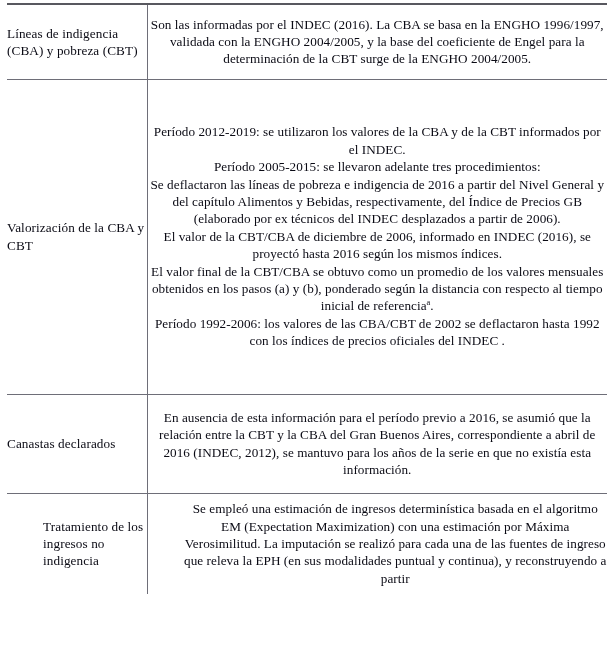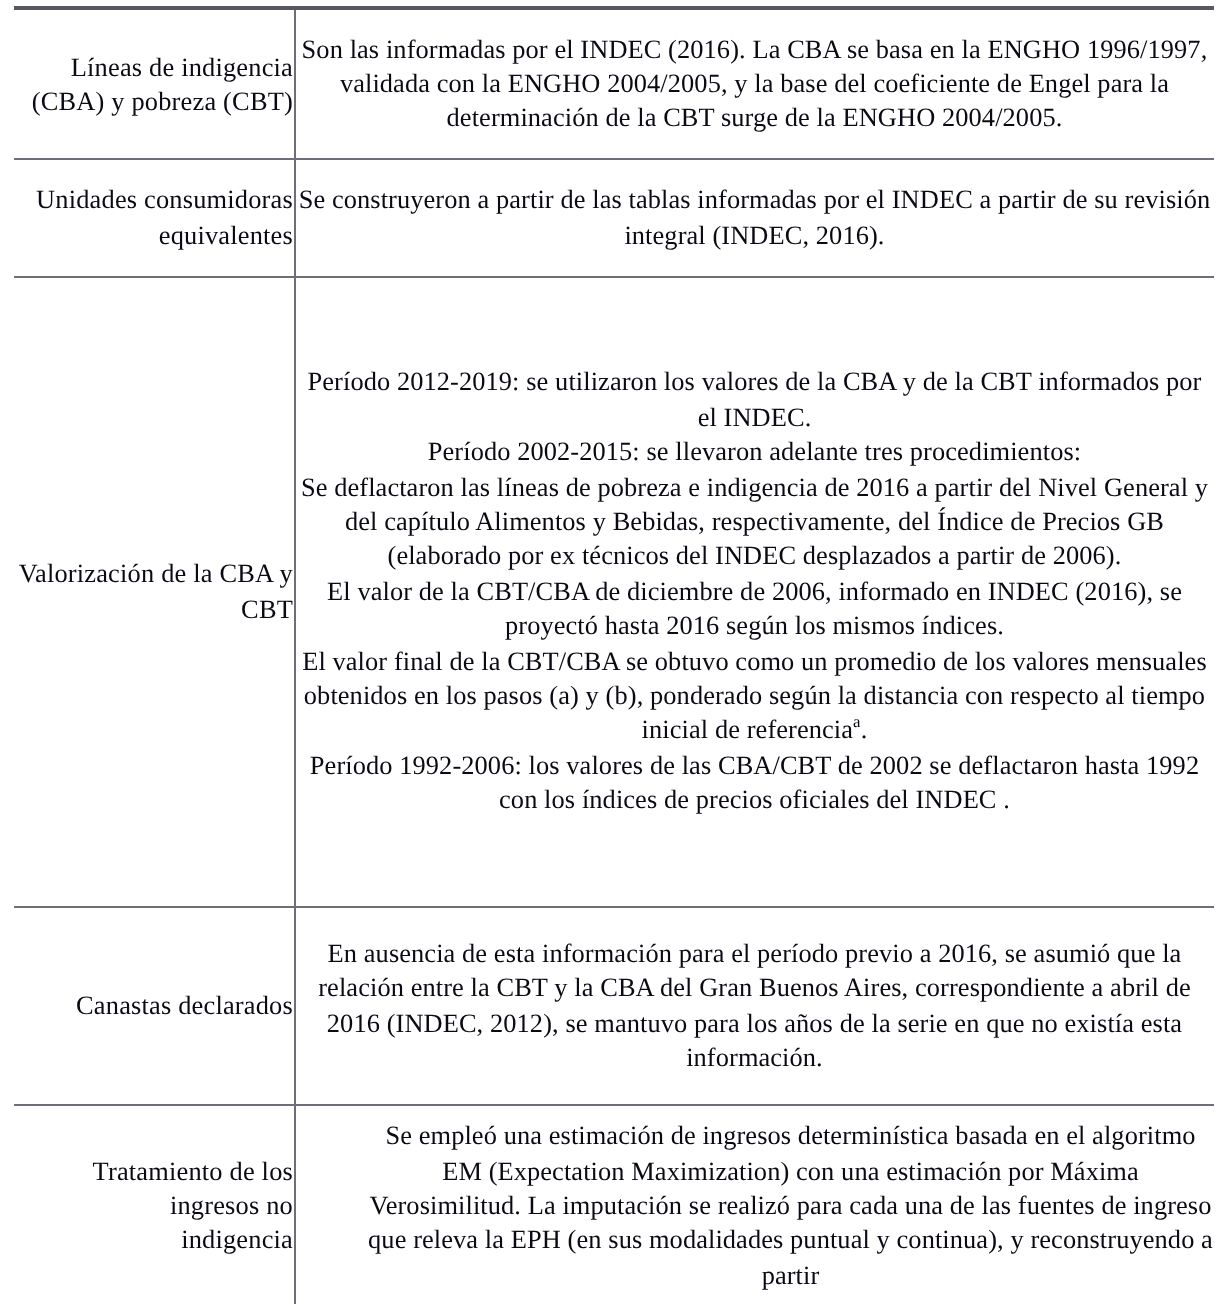--- a/index.html
+++ b/index.html
@@ -62,21 +62,21 @@
     border-right: 1px solid #6e6e78;
   }
 
   td.body-cell {
     width: 460px;
     padding: 3px 10px 3px 13px;
   }
 
   .label-text {
     display: block;
-    text-align: right;
+    text-align: left;
     letter-spacing: 0.1px;
   }
 
   .body-text {
     display: block;
     text-align: center;
     letter-spacing: 0.05px;
   }
 
   .body-text p {
@@ -111,37 +111,29 @@
 
       <tr class="row r1">
         <td class="label-cell">
           <span class="label-text">Líneas de indigencia (CBA) y pobreza (CBT)</span>
         </td>
         <td class="body-cell">
           <span class="body-text">Son las informadas por el INDEC (2016). La CBA se basa en la ENGHO 1996/1997, validada con la ENGHO 2004/2005, y la base del coeficiente de Engel para la determinación de la CBT surge de la ENGHO 2004/2005.</span>
         </td>
       </tr>
 
-      <tr class="row r2">
-        <td class="label-cell">
-          <span class="label-text">Unidades consumidoras equivalentes</span>
-        </td>
-        <td class="body-cell">
-          <span class="body-text">Se construyeron a partir de las tablas informadas por el INDEC a partir de su revisión integral (INDEC, 2016).</span>
-        </td>
-      </tr>
 
       <tr class="row r3">
         <td class="label-cell">
           <span class="label-text">Valorización de la CBA y CBT</span>
         </td>
         <td class="body-cell">
           <div class="body-text">
             <p>Período 2012-2019: se utilizaron los valores de la CBA y de la CBT informados por el INDEC.</p>
-            <p>Período 2002-2015: se llevaron adelante tres procedimientos:</p>
+            <p>Período 2005-2015: se llevaron adelante tres procedimientos:</p>
             <p>Se deflactaron las líneas de pobreza e indigencia de 2016 a partir del Nivel General y del capítulo Alimentos y Bebidas, respectivamente, del Índice de Precios GB (elaborado por ex técnicos del INDEC desplazados a partir de 2006).</p>
             <p>El valor de la CBT/CBA de diciembre de 2006, informado en INDEC (2016), se proyectó hasta 2016 según los mismos índices.</p>
             <p><span>El valor final de la CBT/CBA se obtuvo como un promedio de los valores mensuales obtenidos en los pasos (a) y (b), ponderado según la distancia con respecto al tiempo inicial de referencia</span><sup class="fn">a</sup>.</p>
             <p>Período 1992-2006: los valores de las CBA/CBT de 2002 se deflactaron hasta 1992 con los índices de precios oficiales del INDEC .</p>
           </div>
         </td>
       </tr>
 
       <tr class="row r4">
         <td class="label-cell">

